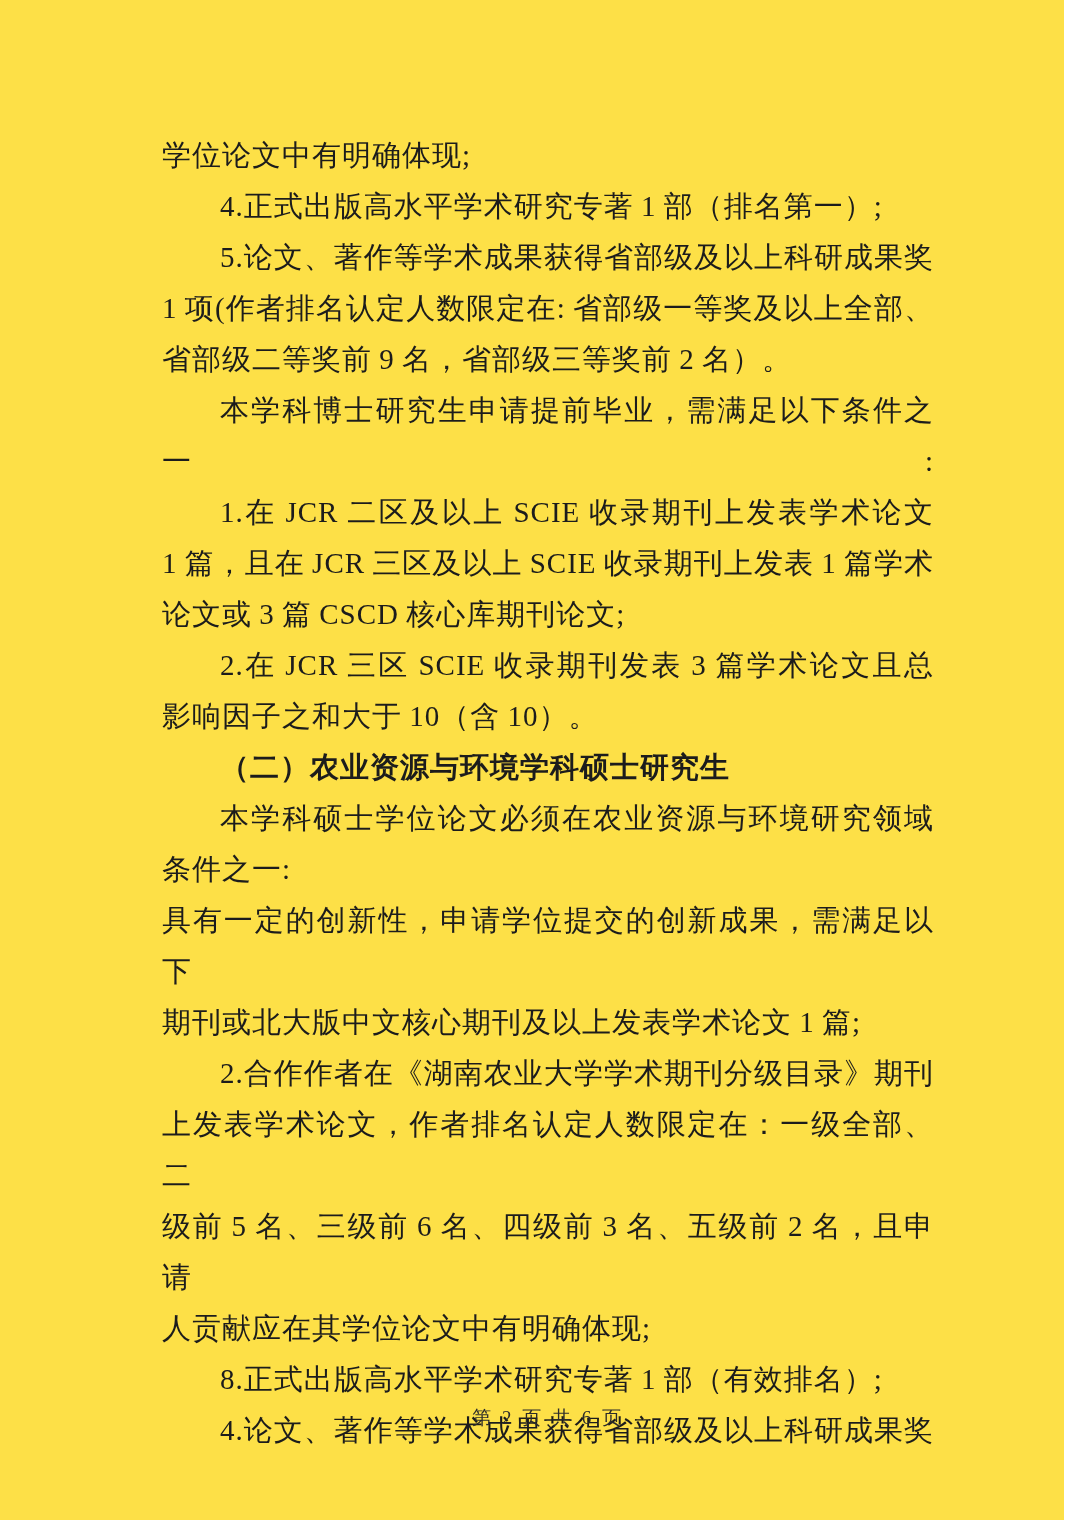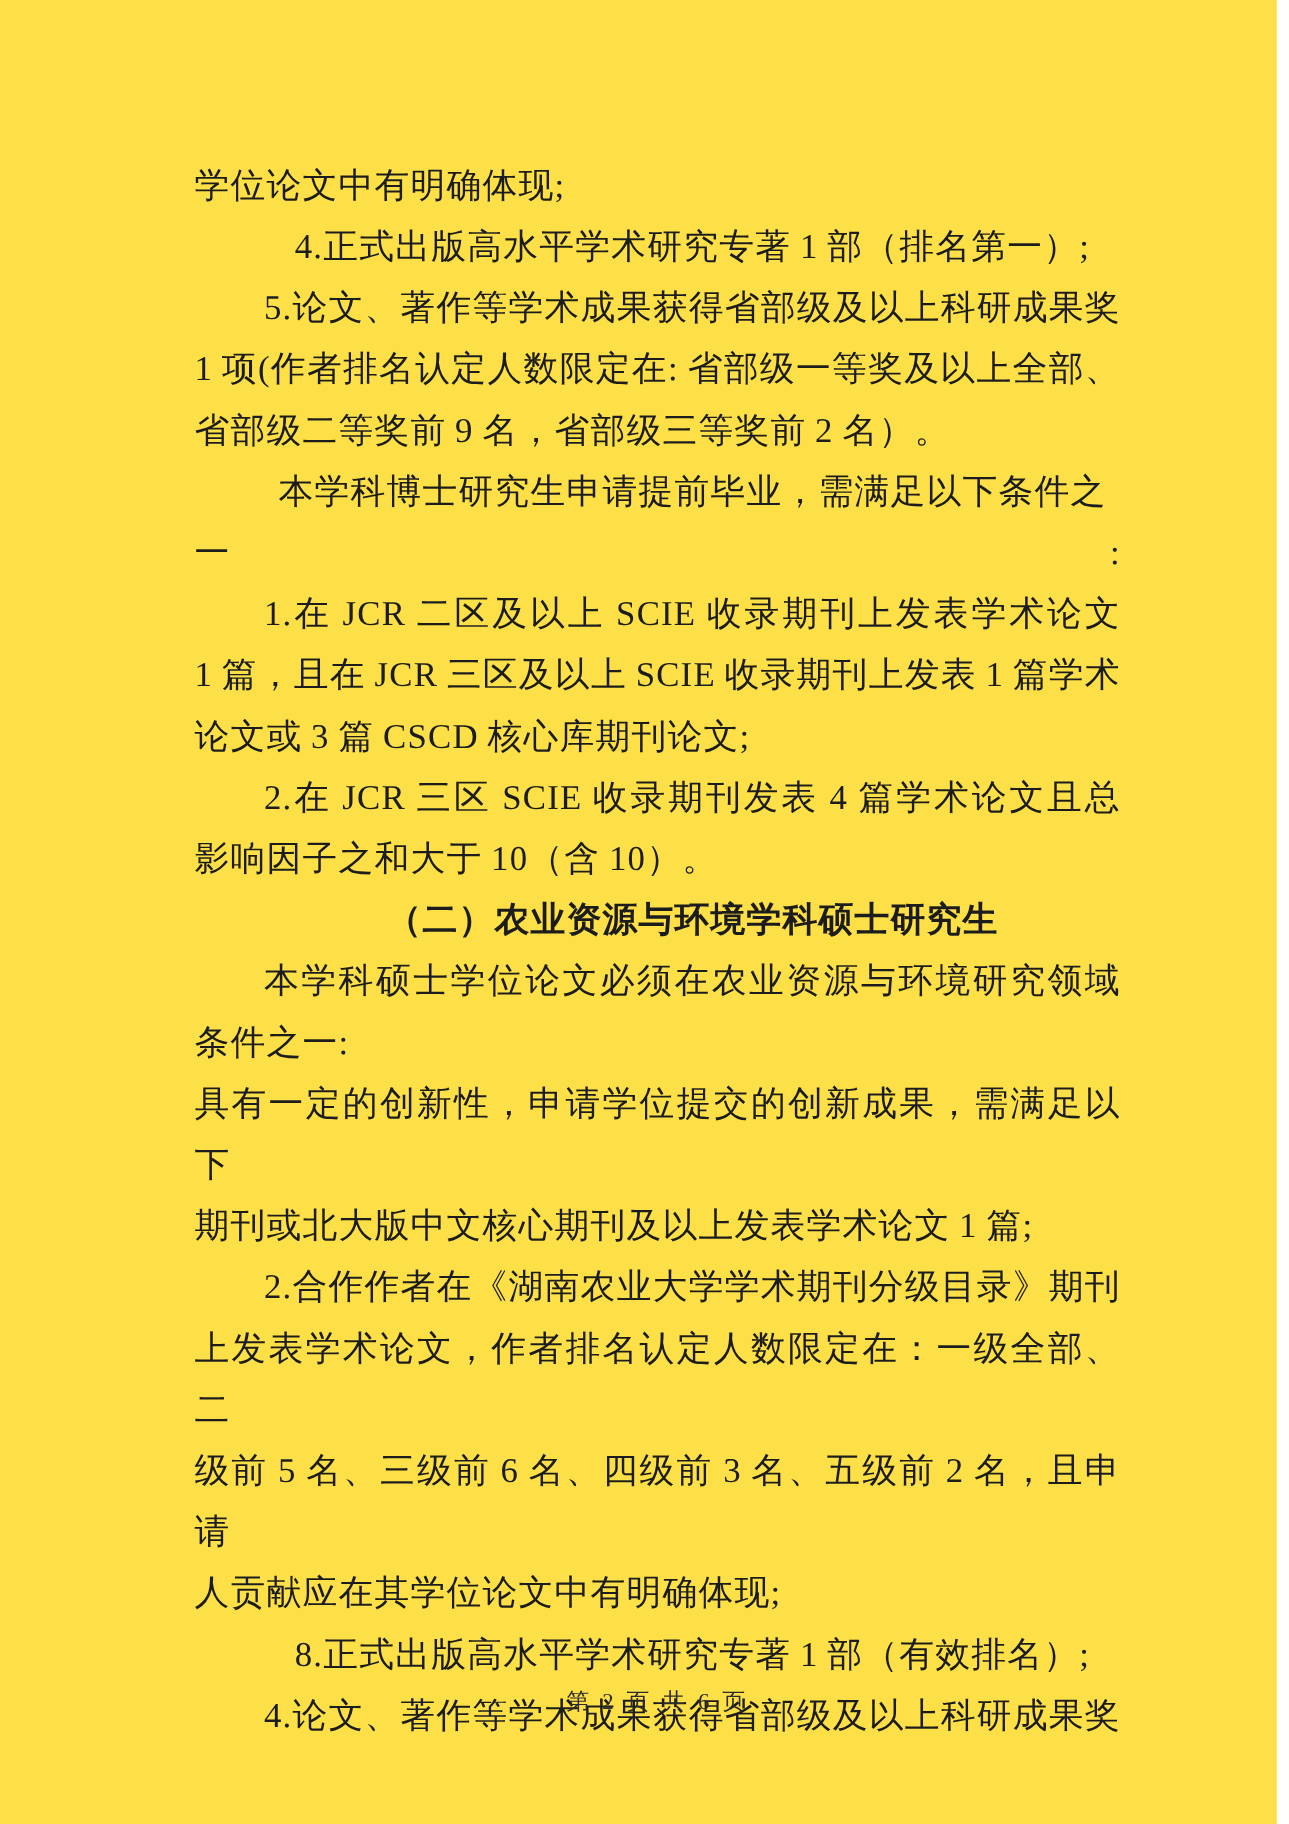--- a/index.html
+++ b/index.html
@@ -28,21 +28,20 @@
     letter-spacing: 1px;
     word-spacing: -1px;
     text-align: left;
   }
   .line.j {
     text-align: justify;
     text-align-last: justify;
   }
   .line.indent {
     text-indent: 58px;
-    text-align: center;
   }
   .line.bold {
     font-weight: 700;
   }
   .footer {
     position: absolute;
     left: 162px;
     top: 1405px;
     width: 772px;
     text-align: center;
@@ -60,21 +59,21 @@
 
   <div class="line">学位论文中有明确体现;</div>
       <div class="line indent">4.正式出版高水平学术研究专著 1 部（排名第一）;</div>
       <div class="line indent j">5.论文、著作等学术成果获得省部级及以上科研成果奖</div>
       <div class="line j">1 项(作者排名认定人数限定在: 省部级一等奖及以上全部、</div>
       <div class="line">省部级二等奖前 9 名，省部级三等奖前 2 名）。</div>
       <div class="line indent j">本学科博士研究生申请提前毕业，需满足以下条件之一:</div>
       <div class="line indent j">1.在 JCR 二区及以上 SCIE 收录期刊上发表学术论文</div>
       <div class="line j">1 篇，且在 JCR 三区及以上 SCIE 收录期刊上发表 1 篇学术</div>
       <div class="line">论文或 3 篇 CSCD 核心库期刊论文;</div>
-      <div class="line indent j">2.在 JCR 三区 SCIE 收录期刊发表 4 篇学术论文且总</div>
+      <div class="line indent j">2.在 JCR 三区 SCIE 收录期刊发表 3 篇学术论文且总</div>
       <div class="line">影响因子之和大于 10（含 10）。</div>
       <div class="line indent bold">（二）农业资源与环境学科硕士研究生</div>
       <div class="line indent j">本学科硕士学位论文必须在农业资源与环境研究领域</div>
       <div class="line">条件之一:</div>
       <div class="line j">具有一定的创新性，申请学位提交的创新成果，需满足以下</div>
       <div class="line">期刊或北大版中文核心期刊及以上发表学术论文 1 篇;</div>
       <div class="line indent j">2.合作作者在《湖南农业大学学术期刊分级目录》期刊</div>
       <div class="line j">上发表学术论文，作者排名认定人数限定在：一级全部、二</div>
       <div class="line j">级前 5 名、三级前 6 名、四级前 3 名、五级前 2 名，且申请</div>
       <div class="line">人贡献应在其学位论文中有明确体现;</div>

